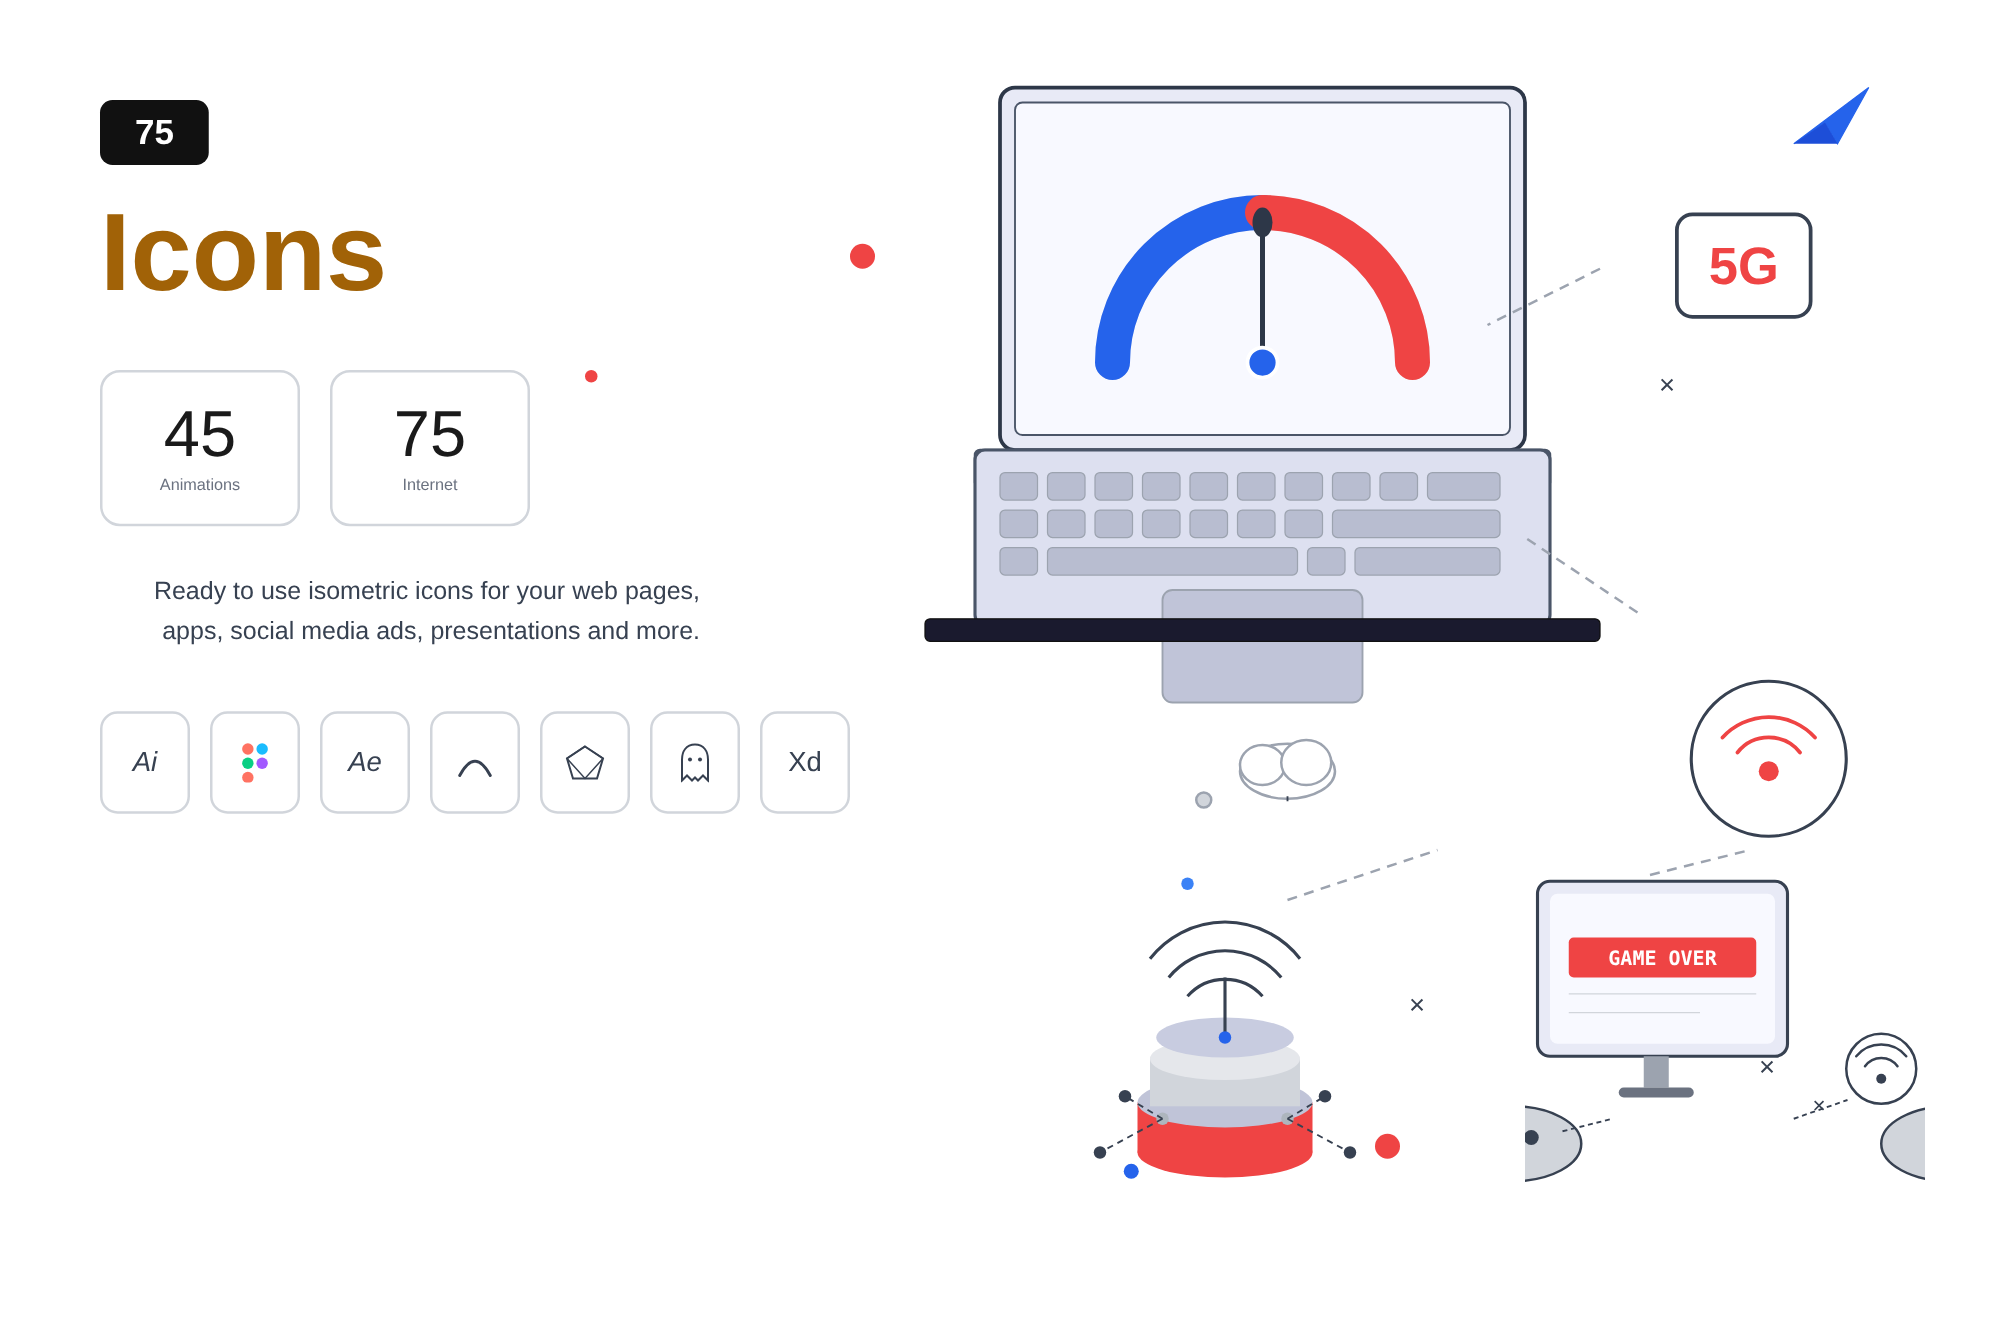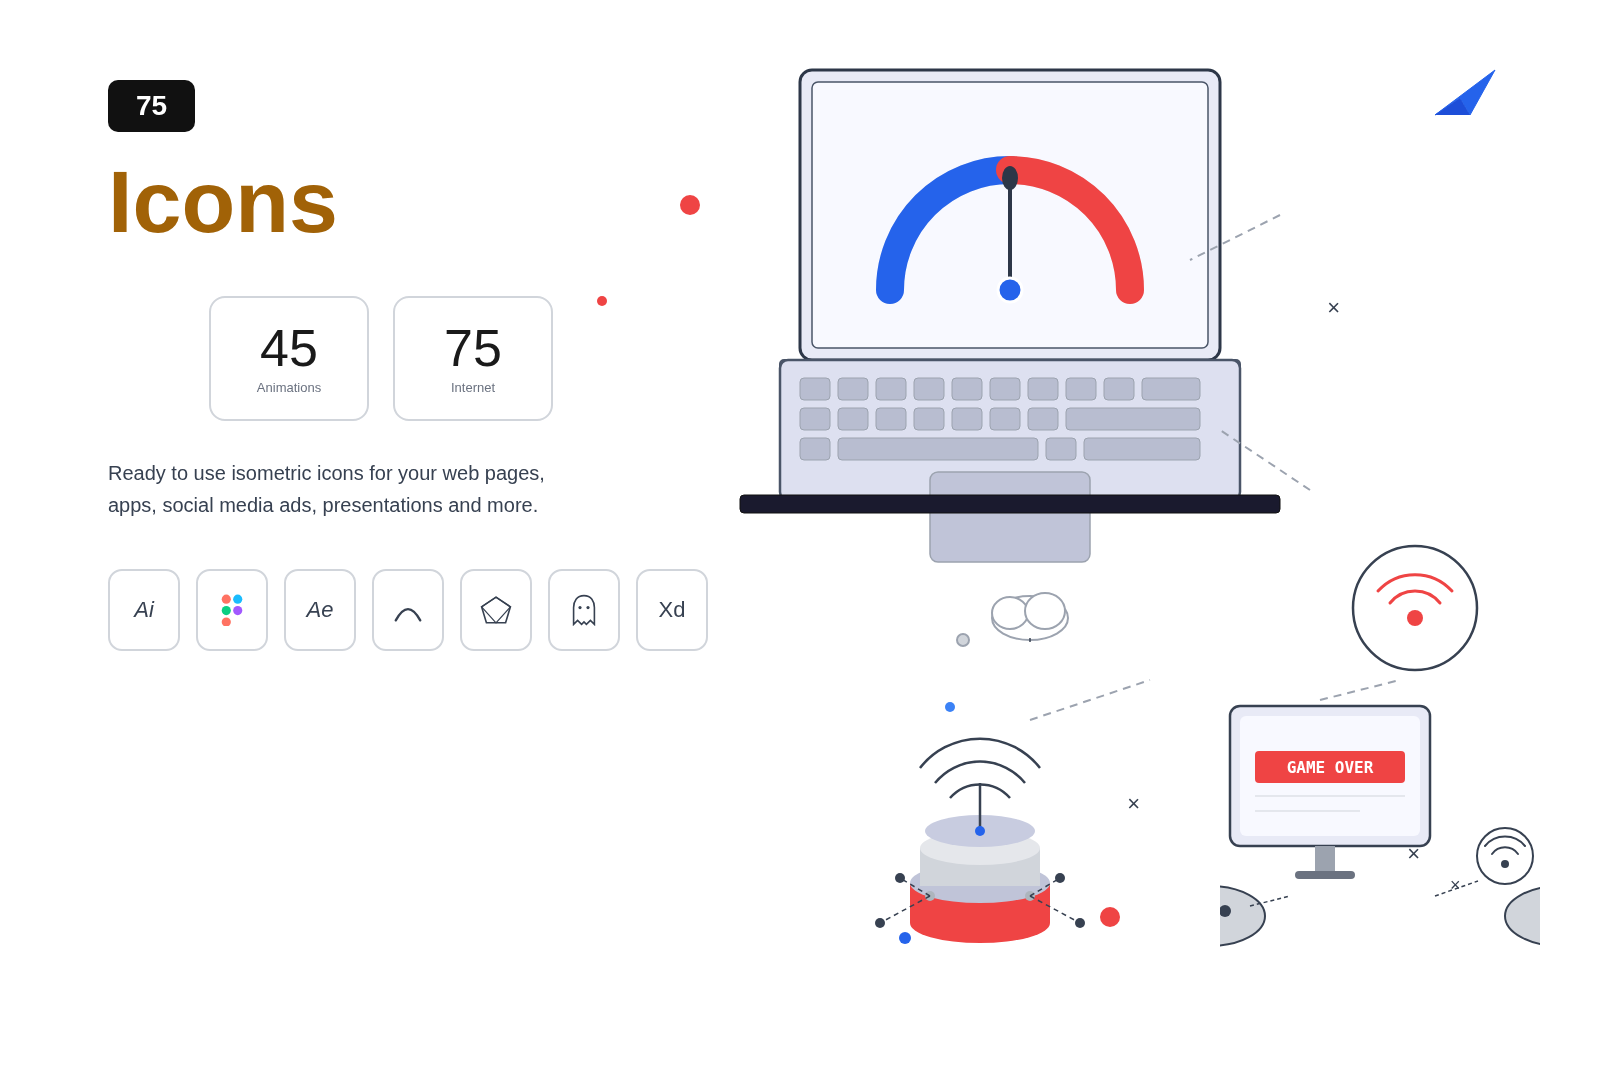--- a/index.html
+++ b/index.html
@@ -10,21 +10,20 @@
       font-family: -apple-system, BlinkMacSystemFont, 'Segoe UI', Arial, sans-serif;
       overflow: hidden;
       position: relative;
     }
 
     .content-left {
       position: absolute;
       left: 80px;
       top: 80px;
       width: 600px;
-      margin-left: 28px;
     }
 
     .badge {
       background: #111111;
       color: #ffffff;
       font-size: 28px;
       font-weight: 700;
       padding: 10px 28px;
       border-radius: 10px;
       display: inline-block;
@@ -53,21 +52,20 @@
       color: #a16207;
       line-height: 1.05;
       display: block;
       margin-bottom: 48px;
     }
 
     .stats-row {
       display: flex;
       gap: 24px;
       margin-bottom: 36px;
-      justify-content: center;
     }
 
     .stat-box {
       border: 2px solid #d1d5db;
       border-radius: 16px;
       padding: 24px 40px;
       text-align: center;
       min-width: 160px;
     }
 
@@ -94,20 +92,21 @@
       margin-left: 20px;
       vertical-align: middle;
     }
 
     .description {
       font-size: 20px;
       color: #374151;
       line-height: 1.6;
       margin-bottom: 48px;
       max-width: 480px;
+      text-align: right;
     }
 
     .tool-icons-row {
       display: flex;
       gap: 16px;
       align-items: center;
     }
 
     .tool-icon-box {
       border: 2px solid #d1d5db;
@@ -310,20 +309,23 @@
       <rect x="118" y="378" width="200" height="22" rx="4" fill="#b8bdd0" stroke="#9ca3af" stroke-width="1"></rect>
       <rect x="326" y="378" width="30" height="22" rx="4" fill="#b8bdd0" stroke="#9ca3af" stroke-width="1"></rect>
       <rect x="364" y="378" width="116" height="22" rx="4" fill="#b8bdd0" stroke="#9ca3af" stroke-width="1"></rect>
 
       <rect x="210" y="412" width="160" height="90" rx="8" fill="#c0c4d8" stroke="#9ca3af" stroke-width="1.5"></rect>
 
       <rect x="20" y="435" width="540" height="18" rx="4" fill="#1a1a2e" stroke="#111" stroke-width="1"></rect>
     </svg>
   </div>
 
+  <div style="position:absolute; top:170px; right:150px; background:white; border:3px solid #374151; border-radius:14px; width:110px; height:85px; display:flex; align-items:center; justify-content:center;">
+    <span style="font-size:42px; font-weight:900; color:#ef4444;">5G</span>
+  </div>
 
   <span class="x-mark" style="top:295px; right:260px;">×</span>
   <span class="x-mark" style="bottom:250px; right:460px;">×</span>
   <span class="x-mark" style="bottom:200px; right:180px;">×</span>
 
   <svg style="position:absolute;top:0;left:0;width:100%;height:100%;pointer-events:none;">
 
     <line x1="580" y1="215" x2="490" y2="260" stroke="#9ca3af" stroke-width="2" stroke-dasharray="8,6"></line>
 
     <line x1="610" y1="490" x2="520" y2="430" stroke="#9ca3af" stroke-width="2" stroke-dasharray="8,6"></line>

